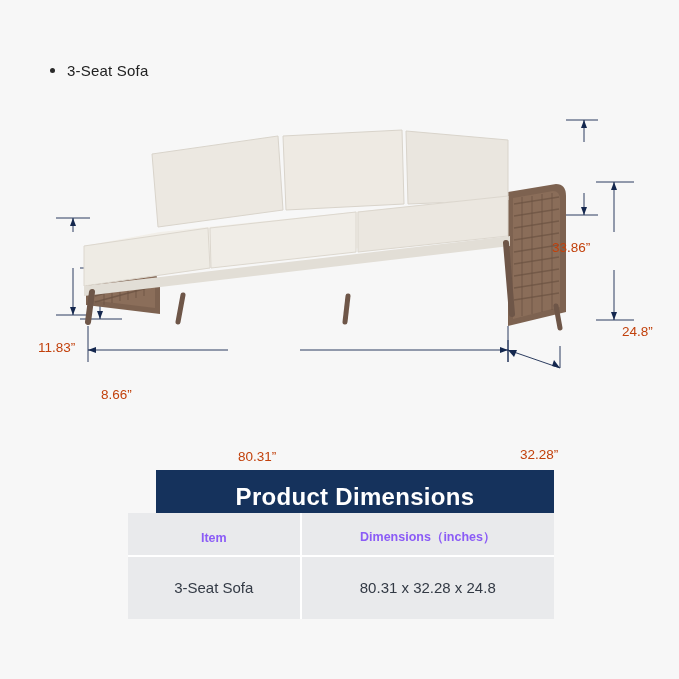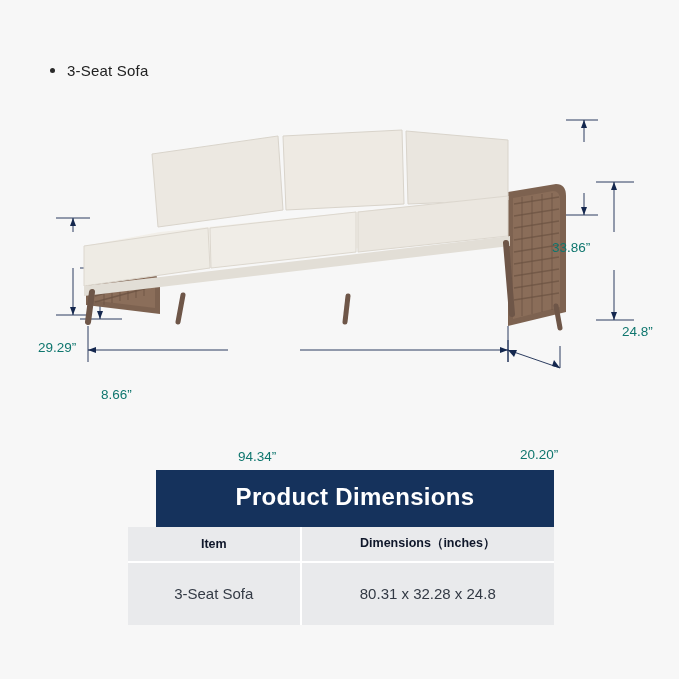--- a/index.html
+++ b/index.html
@@ -49,21 +49,21 @@
     top: 100px;
     width: 679px;
     height: 300px;
   }
   .sofa-svg { display: block; }
 
   
   .dim {
     position: absolute;
     font-size: 13.5px;
-    color: #0f766e;
+    color: #c2410c;
     white-space: nowrap;
     font-weight: 400;
   }
   .dim-height-main  { left: 552px; top: 140px; }
   .dim-depth-right  { left: 622px; top: 224px; }
   .dim-seatback     { left: 38px;  top: 240px; }
   .dim-seat         { left: 101px;  top: 287px; }
   .dim-width        { left: 238px; top: 349px; }
   .dim-depth        { left: 520px; top: 347px; }
 
@@ -73,35 +73,35 @@
     left: 128px;
     top: 470px;
     width: 426px;
   }
   .table-header {
     background: #15325c;
     color: #ffffff;
     text-align: center;
     font-size: 24px;
     font-weight: bold;
-    padding: 13px 0 16px;
+    padding: 13px 0 2px;
     letter-spacing: 0.3px;
     margin-left: 28px;
   }
   table {
     width: 100%;
     border-collapse: collapse;
     table-layout: fixed;
   }
   th {
     background: #e9eaec;
-    color: #0f172a;
+    color: #8b5cf6;
     font-size: 12.5px;
     font-weight: bold;
-    padding: 8px 0 9px;
+    padding: 16px 0 9px;
     text-align: center;
     border-right: 2px solid #ffffff;
   }
   th:last-child { border-right: none; margin-top: 20px; }
   td {
     background: #e9eaec;
     color: #333a45;
     font-size: 15px;
     padding: 22px 0 23px;
     text-align: center;
@@ -232,24 +232,24 @@
         <path d="M92 192 L88 222"></path>
         <path d="M506 143 L512 214"></path>
       </g>
       <g stroke="#6e5648" stroke-width="5" stroke-linecap="round" fill="none">
         <path d="M556 206 L560 228"></path>
       </g>
     </svg>
 
     <span class="dim dim-height-main">33.86”</span>
     <span class="dim dim-depth-right">24.8”</span>
-    <span class="dim dim-seatback">29.29”</span>
+    <span class="dim dim-seatback">11.83”</span>
     <span class="dim dim-seat">8.66”</span>
-    <span class="dim dim-width">94.34”</span>
-    <span class="dim dim-depth">20.20”</span>
+    <span class="dim dim-width">80.31”</span>
+    <span class="dim dim-depth">32.28”</span>
   </div>
 
   <div class="table-wrap">
     <div class="table-header">Product Dimensions</div>
     <table>
       <colgroup>
           <col class="c1">
           <col class="c2">
         </colgroup>
       <thead>

